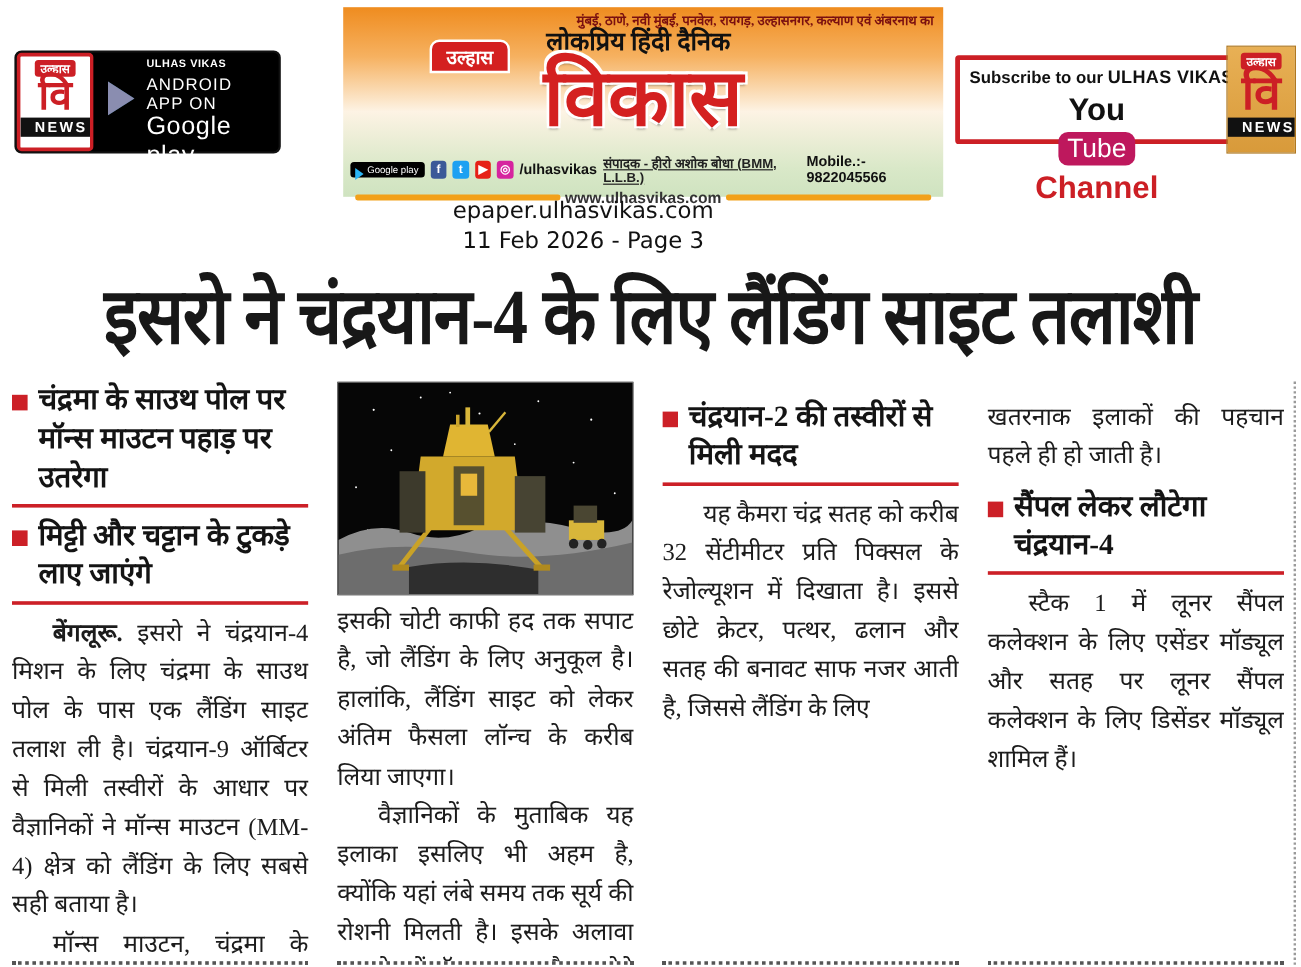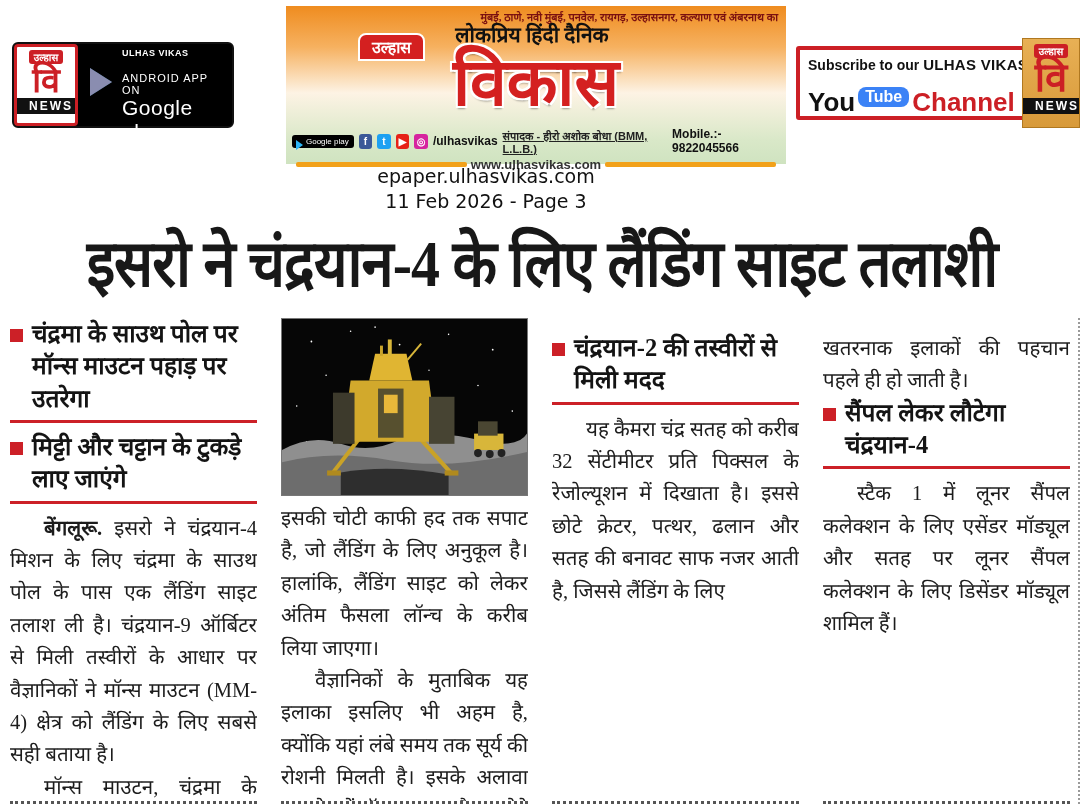--- a/index.html
+++ b/index.html
@@ -16,21 +16,21 @@
     border:2px solid #111; background:#000; border-radius:6px; display:flex; }
   .vi-logo { width:64px; background:#fff; border:3px solid #cc1f25; border-radius:4px;
     display:flex; flex-direction:column; align-items:center; justify-content:flex-start; overflow:hidden; }
   .vi-top { background:#cc1f25; color:#fff; font-weight:bold; font-size:10px; padding:0 5px; border-radius:3px; margin-top:3px; }
   .vi-letter { color:#cc1f25; font-weight:900; font-size:34px; line-height:1.0; }
   .vi-news { background:#111; color:#fff; font-family:"Liberation Sans",sans-serif;
     font-weight:bold; font-size:12px; letter-spacing:2px; width:100%; text-align:center; padding:1px 12px; }
   .play-badge { flex:1; background:#000; border-radius:0 4px 4px 0; color:#fff;
     font-family:"Liberation Sans",sans-serif; position:relative; padding:4px 6px 4px 44px; }
   .play-owner { font-size:9px; font-weight:bold; letter-spacing:.5px; }
-  .play-line1 { font-size:11px; letter-spacing:1px; margin-top:14px; }
+  .play-line1 { font-size:14px; letter-spacing:1px; margin-top:4px; }
   .play-store { font-size:21px; letter-spacing:.5px; }
   .play-cta { font-size:10px; font-weight:bold; }
   .play-tri { position:absolute; left:12px; top:24px; width:0; height:0;
     border-left:22px solid #2bb6f6; border-top:14px solid transparent; border-bottom:14px solid transparent; filter:none; }
   .play-tri:after { content:""; position:absolute; left:-22px; top:-14px; width:0; height:0;
     border-left:22px solid rgba(255,90,90,.45); border-top:14px solid transparent; border-bottom:14px solid transparent; }
 
   
   .masthead { position:absolute; left:286px; top:0; width:500px; height:158px;
     background:linear-gradient(180deg,#ef8c1f 0%, #f6b160 26%, #fdf3e4 55%, #d9e8c8 85%, #cfe3c0 100%); }
@@ -56,23 +56,23 @@
   .site-row { display:flex; align-items:center; gap:4px; padding:2px 10px 0 10px; }
   .site-rule { flex:1; height:5px; background:#f2a11a; border-radius:2px; }
   .site { font-family:"Liberation Sans",sans-serif; font-size:13px; font-weight:bold; color:#333; }
 
   
   .subscribe { position:absolute; left:796px; top:40px; width:232px; height:74px;
     border:4px solid #cc1f25; background:#fff; border-radius:3px;
     font-family:"Liberation Sans",sans-serif; padding:6px 4px 0 8px; box-shadow:0 0 0 1px #fff inset; }
   .sub-line1 { font-size:14px; font-weight:bold; color:#111; white-space:nowrap; }
   .sub-line1 b { font-size:15px; letter-spacing:.3px; }
-  .sub-line2 { display:flex; align-items:flex-start; gap:3px; margin-top:14px; }
+  .sub-line2 { display:flex; align-items:center; gap:3px; margin-top:3px;flex-direction:column; }
   .yt-you { font-size:26px; font-weight:bold; color:#111; }
-  .yt-tube { background:#3b82f6; color:#fff; font-size:16px; font-weight:bold;
+  .yt-tube { background:#be185d; color:#fff; font-size:22px; font-weight:normal;
     padding:1px 7px; border-radius:8px; }
   .yt-channel { font-size:26px; font-weight:bold; color:#cc1f25; }
   .right-logo { position:absolute; left:1022px; top:32px; width:58px; height:90px;
     background:linear-gradient(180deg,#e8b055,#d89a3a); border:1px solid #b07820;
     display:flex; flex-direction:column; align-items:center; overflow:hidden; }
   .right-logo .vi-top { margin-top:5px; }
   .right-logo .vi-letter { font-size:40px; }
 
   
   .meta { position:absolute; top:164px; left:0; width:972px; text-align:center;
@@ -231,20 +231,20 @@
       <span class="bullet"></span>
       <span>चंद्रयान-2 की तस्वीरों से मिली मदद</span>
     </div>
     <div class="redline"></div>
     <p class="para indent">यह कैमरा चंद्र सतह को करीब 32 सेंटीमीटर प्रति पिक्सल के रेजोल्यूशन में दिखाता है। इससे छोटे क्रेटर, पत्थर, ढलान और सतह की बनावट साफ नजर आती है, जिससे लैंडिंग के लिए</p>
   </div>
 
   <div class="col">
     <div style="height:14px"></div>
     <p class="para">खतरनाक इलाकों की पहचान पहले ही हो जाती है।</p>
-    <div class="subhead" style="margin-top:0">
+    <div class="subhead" style="margin-top:10px">
       <span class="bullet"></span>
       <span>सैंपल लेकर लौटेगा चंद्रयान-4</span>
     </div>
     <div class="redline"></div>
     <p class="para indent">स्टैक 1 में लूनर सैंपल कलेक्शन के लिए एसेंडर मॉड्यूल और सतह पर लूनर सैंपल कलेक्शन के लिए डिसेंडर मॉड्यूल शामिल हैं।</p>
   </div>
 </div>
 
 </body></html>

